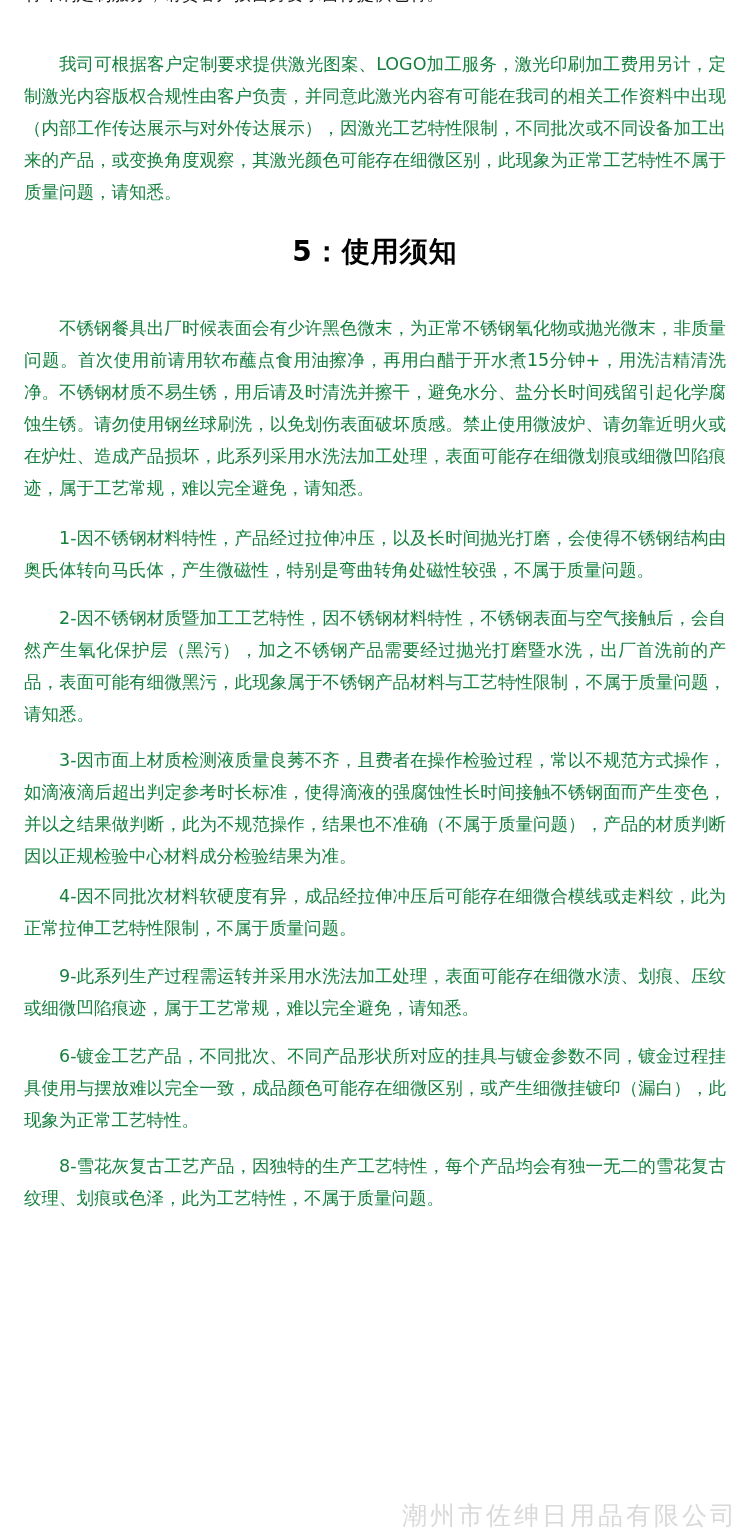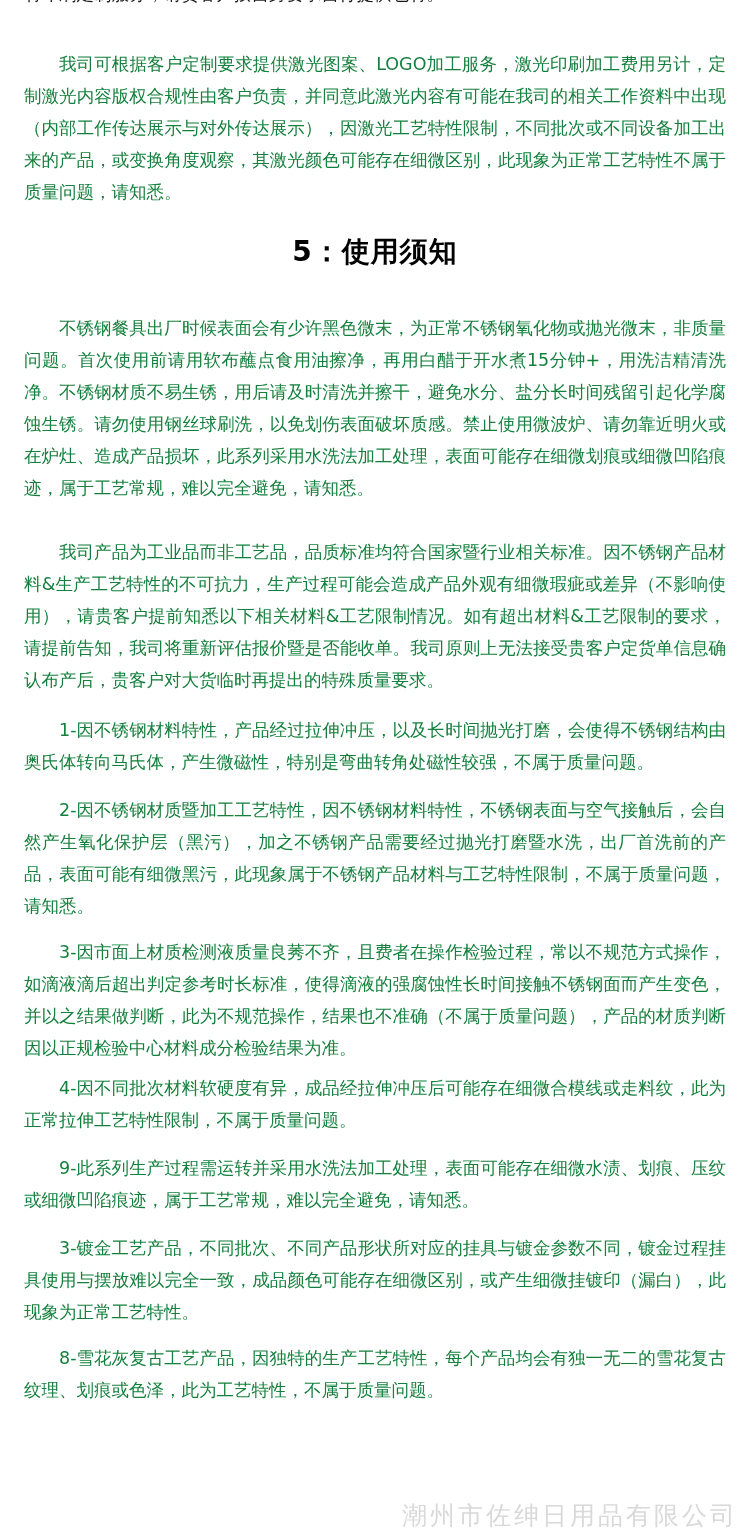--- a/index.html
+++ b/index.html
@@ -95,24 +95,23 @@
 
     <div class="clip-line">材印刷定制服务，请贵客户按自身要求自行提供包材。</div>
 
     <p class="para intro">我司可根据客户定制要求提供激光图案、LOGO加工服务，激光印刷加工费用另计，定制激光内容版权合规性由客户负责，并同意此激光内容有可能在我司的相关工作资料中出现（内部工作传达展示与对外传达展示），因激光工艺特性限制，不同批次或不同设备加工出来的产品，或变换角度观察，其激光颜色可能存在细微区别，此现象为正常工艺特性不属于质量问题，请知悉。</p>
 
     <h2 class="heading h5">5：使用须知</h2>
 
     <p class="para p5">不锈钢餐具出厂时候表面会有少许黑色微末，为正常不锈钢氧化物或抛光微末，非质量问题。首次使用前请用软布蘸点食用油擦净，再用白醋于开水煮15分钟+，用洗洁精清洗净。不锈钢材质不易生锈，用后请及时清洗并擦干，避免水分、盐分长时间残留引起化学腐蚀生锈。请勿使用钢丝球刷洗，以免划伤表面破坏质感。禁止使用微波炉、请勿靠近明火或在炉灶、造成产品损坏，此系列采用水洗法加工处理，表面可能存在细微划痕或细微凹陷痕迹，属于工艺常规，难以完全避免，请知悉。</p>
 
 
-    <p class="para p6">我司产品为工业品而非工艺品，品质标准均符合国家暨行业相关标准。因不锈钢产品材料&amp;生产工艺特性的不可抗力，生产过程可能会造成产品外观有细微瑕疵或差异（不影响使用），请贵客户提前知悉以下相关材料&amp;工艺限制情况。如有超出材料&amp;工艺限制的要求，请提前告知，我司将重新评估报价暨是否能收单。我司原则上无法接受贵客户定货单信息确认布产后，贵客户对大货临时再提出的特殊质量要求。</p>
 
     <p class="para note n1">1-因不锈钢材料特性，产品经过拉伸冲压，以及长时间抛光打磨，会使得不锈钢结构由奥氏体转向马氏体，产生微磁性，特别是弯曲转角处磁性较强，不属于质量问题。</p>
     <p class="para note n2">2-因不锈钢材质暨加工工艺特性，因不锈钢材料特性，不锈钢表面与空气接触后，会自然产生氧化保护层（黑污），加之不锈钢产品需要经过抛光打磨暨水洗，出厂首洗前的产品，表面可能有细微黑污，此现象属于不锈钢产品材料与工艺特性限制，不属于质量问题，请知悉。</p>
     <p class="para note n3">3-因市面上材质检测液质量良莠不齐，且费者在操作检验过程，常以不规范方式操作，如滴液滴后超出判定参考时长标准，使得滴液的强腐蚀性长时间接触不锈钢面而产生变色，并以之结果做判断，此为不规范操作，结果也不准确（不属于质量问题），产品的材质判断因以正规检验中心材料成分检验结果为准。</p>
     <p class="para note n4">4-因不同批次材料软硬度有异，成品经拉伸冲压后可能存在细微合模线或走料纹，此为正常拉伸工艺特性限制，不属于质量问题。</p>
     <p class="para note n5">9-此系列生产过程需运转并采用水洗法加工处理，表面可能存在细微水渍、划痕、压纹或细微凹陷痕迹，属于工艺常规，难以完全避免，请知悉。</p>
-    <p class="para note n7">3-镀金工艺产品，不同批次、不同产品形状所对应的挂具与镀金参数不同，镀金过程挂具使用与摆放难以完全一致，成品颜色可能存在细微区别，或产生细微挂镀印（漏白），此现象为正常工艺特性。</p>
+    <p class="para note n7">6-镀金工艺产品，不同批次、不同产品形状所对应的挂具与镀金参数不同，镀金过程挂具使用与摆放难以完全一致，成品颜色可能存在细微区别，或产生细微挂镀印（漏白），此现象为正常工艺特性。</p>
     <p class="para note n8">8-雪花灰复古工艺产品，因独特的生产工艺特性，每个产品均会有独一无二的雪花复古纹理、划痕或色泽，此为工艺特性，不属于质量问题。</p>
 
   </div>
 </div>
 
 </body></html>

